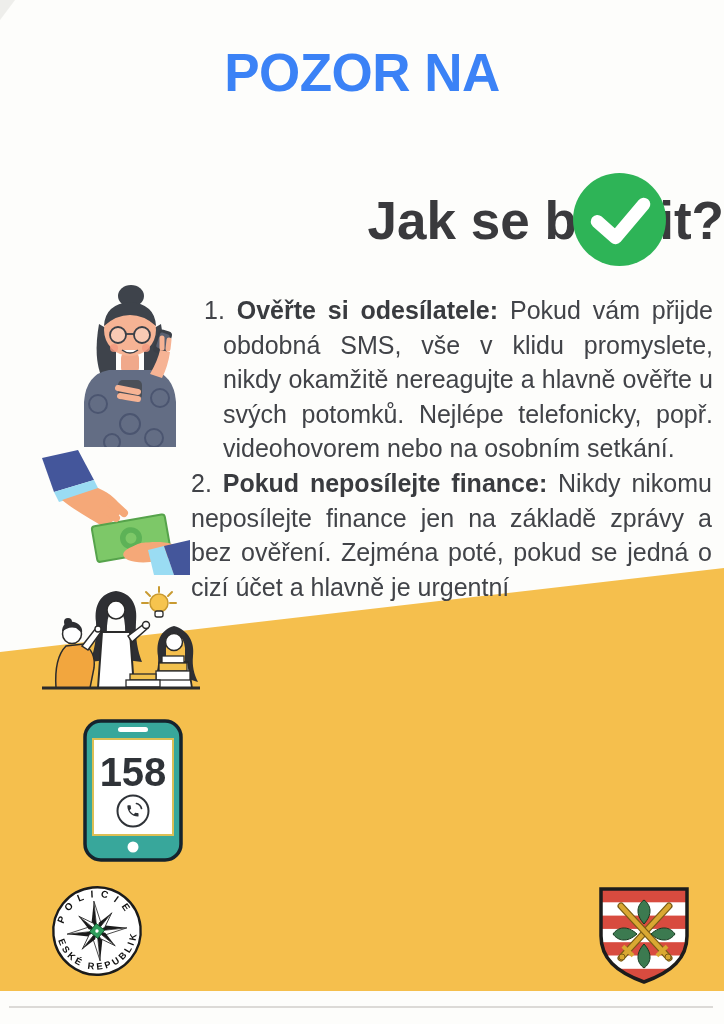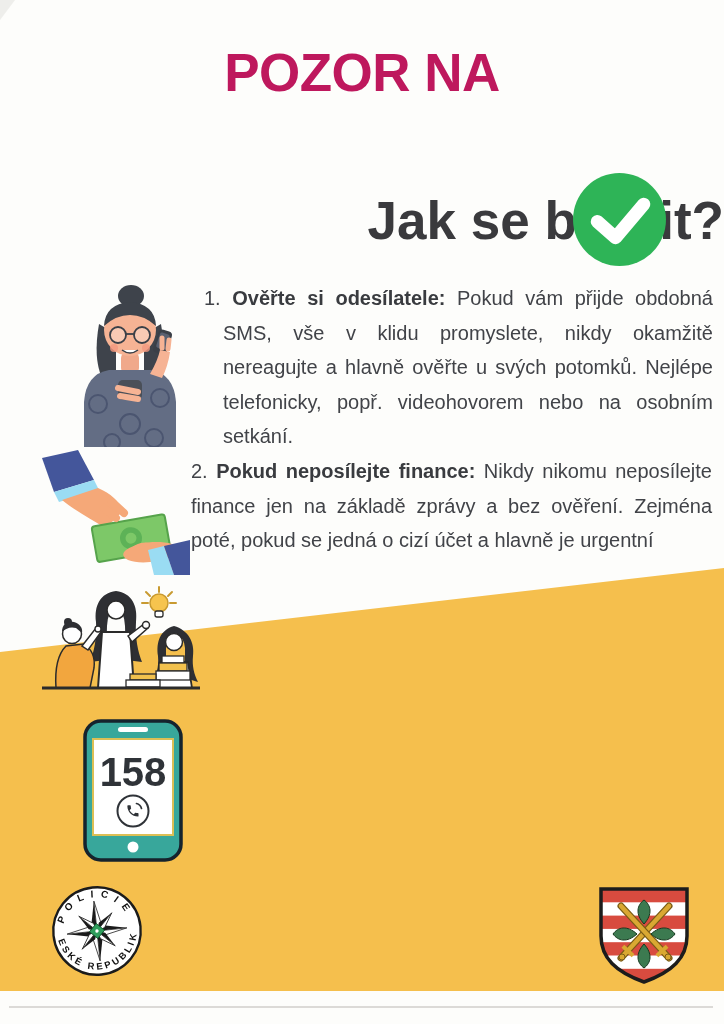--- a/index.html
+++ b/index.html
@@ -12,31 +12,32 @@
   .yellow-band {
     position:absolute; inset:0; background:#f5bf4d;
     clip-path:polygon(0 652px, 724px 568px, 724px 991px, 0 991px);
   }
   .corner-smudge {
     position:absolute; left:0; top:0; width:0; height:0;
     border-top:20px solid #ebebe8; border-right:15px solid transparent; opacity:.85;
   }
   .title-block {
     position:absolute; top:49px; left:0; width:100%;
-    text-align:center; color:#be185d; font-weight:bold;
+    text-align:center; color:#3b82f6; font-weight:bold;
     font-size:53px; line-height:47px; letter-spacing:-0.5px;
   }
   .heading-row {
     position:absolute; top:191px; left:0; width:100%;
     text-align:right; color:#3a3a3d; font-weight:bold; font-size:53px; line-height:60px;
   }
   .check-icon { position:absolute; left:571px; top:171px; }
   .item-text {
-    position:absolute; color:#414348; font-size:20px; line-height:34.6px;
+    position:absolute; color:#414348; font-size:25px; line-height:34.6px;
     text-align:justify;
+    margin-top:12px;
   }
   .item-text .lead { font-weight:bold; color:#393b3f; }
   #item1 { left:204px; top:281px; width:509px; padding-left:19px; text-indent:-19px; }
   #item2 { left:191px; top:454px; width:521px; }
   #item3 { left:204px; top:611px; width:508px; }
   #item4 { left:196px; top:718px; width:516px; }
   .illo { position:absolute; }
   #illo-woman  { left:54px;  top:282px; }
   #illo-money  { left:42px;  top:450px; }
   #illo-group  { left:38px;  top:584px; }

